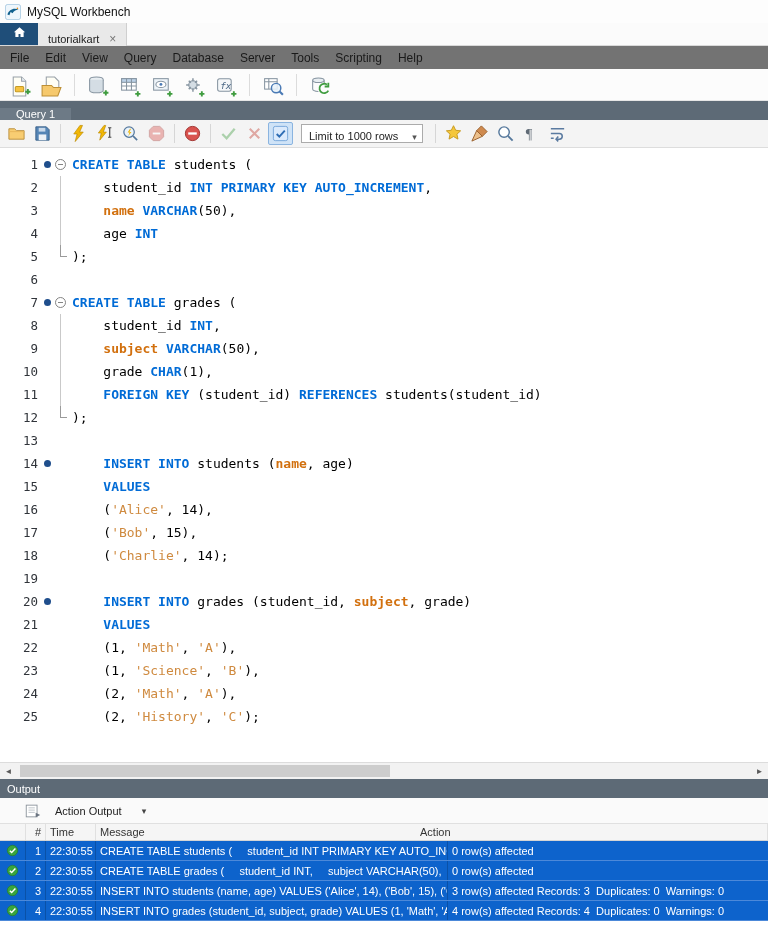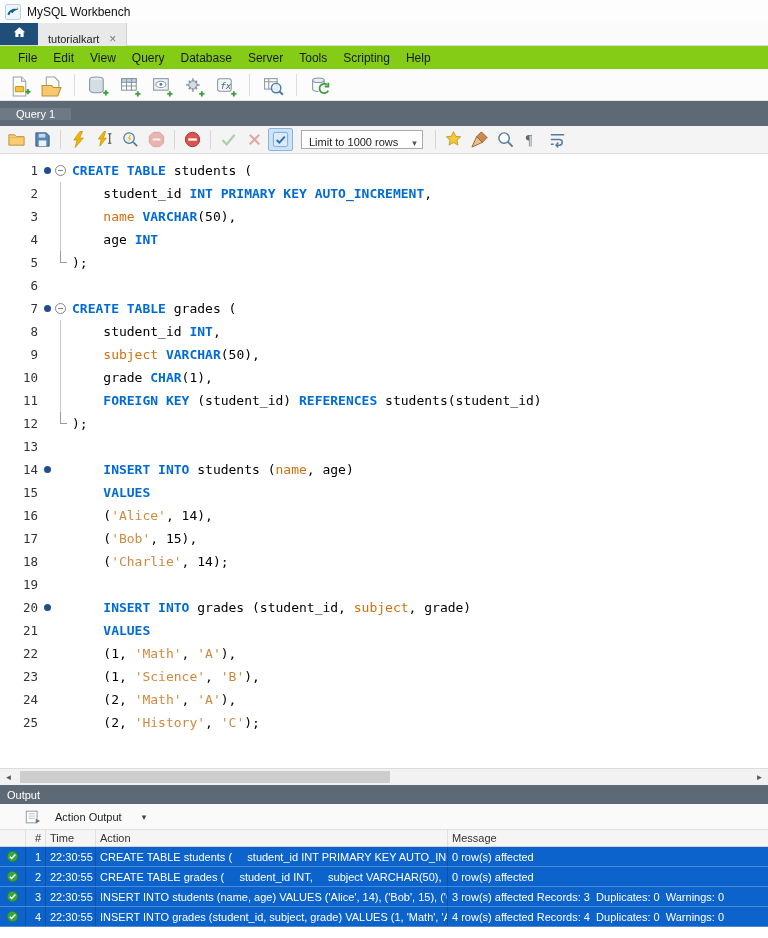--- a/index.html
+++ b/index.html
@@ -12,31 +12,31 @@
   .app-icon svg{display:block;width:16px;height:16px}
 
   
   .tabstrip{height:23px;flex:none;display:flex;align-items:stretch;background:#fbfbfb;border-bottom:1px solid #d9d9d9}
   .home-btn{width:38px;flex:none;background:var(--home_navy);display:flex;align-items:center;justify-content:center;cursor:pointer}
   .home-btn svg{width:15px;height:15px}
   .conn-tab{display:flex;align-items:center;gap:10px;padding:16px 10px;background:#e9e9e9;border-right:1px solid #cfcfcf;font-size:11px;color:#222}
   .tab-close{color:#777;font-size:12px;cursor:pointer}
 
   
-  .menubar{height:23px;flex:none;display:flex;align-items:flex-start;background:#84cc16;font-size:12px;color:#1a1a1a;padding-left:10px}
+  .menubar{height:23px;flex:none;display:flex;align-items:flex-start;background:#737373;font-size:12px;color:#1a1a1a;padding-left:2px}
   .menu-item{padding:0 8px;height:100%;display:flex;align-items:center;cursor:pointer}
 
   
   .toolbar-main{height:32px;flex:none;display:flex;align-items:center;background:#fcfcfc;border-bottom:1px solid #e6e6e6;padding:0 4px;gap:2px}
   .tbtn{border:1px solid transparent;background:transparent;width:30px;height:28px;display:flex;align-items:flex-end;justify-content:center;cursor:pointer}
   .tbtn svg{width:23px;height:23px;display:block}
   .tsep{width:1px;height:22px;background:#dcdcdc;margin:0 6px;flex:none}
 
   
-  .querystrip{height:25px;flex:none;background:var(--panel_slate);display:flex;align-items:center}
+  .querystrip{height:19px;flex:none;background:var(--panel_slate);display:flex;align-items:flex-end}
   .query-tab{padding:0 16px;background:#6d7a86;color:#fff;font-size:11px;display:flex;align-items:center;cursor:pointer}
 
   
   .ed-toolbar{height:28px;flex:none;display:flex;align-items:center;background:#f4f4f4;border-bottom:1px solid #ddd;padding:0 4px;gap:1px}
   .ebtn{border:1px solid transparent;background:transparent;width:25px;height:23px;display:flex;align-items:center;justify-content:center;cursor:pointer}
   .ebtn svg{width:19px;height:19px;display:block}
   .ebtn.disabled{opacity:.4}
   .ebtn.active{background:#cfe3f7;border:1px solid #8ab4e0;border-radius:2px}
   .esep{width:1px;height:19px;background:#d6d6d6;margin:0 4px;flex:none}
   .limit{height:19px;border:1px solid #ababab;background:#fff;font-size:11px;color:#222;display:flex;align-items:flex-end;gap:14px;padding:0 5px 0 7px;margin:8px 7px;cursor:pointer}
@@ -46,21 +46,21 @@
   .editor{height:614px;flex:none;background:#fff;font-family:"DejaVu Sans Mono",monospace;font-size:13px;overflow:hidden;padding-top:5px;position:relative}
   .ed-line{height:23px;display:flex;align-items:center}
   .ln{width:38px;flex:none;text-align:right;color:#30343a;font-size:12.5px}
   .mk{width:34px;flex:none;height:100%;position:relative}
   .stmt-dot{position:absolute;left:6px;top:8px;width:7px;height:7px;border-radius:50%;background:#1f4e8c}
   .fold-open{position:absolute;left:17px;top:6px;width:11px;height:11px;border:1px solid #848484;border-radius:50%;background-color:#fff;background-image:linear-gradient(#848484,#848484);background-size:5px 1px;background-position:center;background-repeat:no-repeat}
   .fold-line{position:absolute;left:22px;top:0;bottom:0;width:1px;background:#c9c9c9}
   .fold-end{position:absolute;left:22px;top:0;height:12px;width:7px;border-left:1px solid #9a9a9a;border-bottom:1px solid #9a9a9a}
   .code{white-space:pre;color:#000}
   .tk-k{color:var(--keyword_blue);font-weight:bold}
-  .tk-o{color:var(--identifier_orange);font-weight:normal}
+  .tk-o{color:var(--identifier_orange);font-weight:bold}
   .tk-s{color:var(--string_orange)}
 
   
   .hscroll{height:17px;flex:none;background:#f2f2f2;border-top:1px solid #dcdcdc;display:flex;align-items:center}
   .arr{width:17px;flex:none;text-align:center;font-size:8px;color:#5a5a5a;cursor:pointer}
   .htrack{flex:1;height:17px;position:relative}
   .hthumb{position:absolute;left:3px;top:2px;height:12px;width:370px;background:#cdcdcd;cursor:pointer}
 
   
   .out-header{height:19px;flex:none;background:var(--panel_slate);color:#fff;font-size:11px;display:flex;align-items:center;padding-left:7px}
@@ -482,22 +482,22 @@
     <div class="out-select">
       <span>Action Output</span>
       <span class="caret">▾</span>
     </div>
   </div>
 
   <div class="grid-header" id="grid-header">
       <div class="gh-cell c-check"></div>
       <div class="gh-cell c-num">#</div>
       <div class="gh-cell c-time">Time</div>
+      <div class="gh-cell c-msg">Message</div>
       <div class="gh-cell c-action">Action</div>
-      <div class="gh-cell c-msg">Message</div>
     </div>
   <div id="grid-rows">
       <div class="grid-row">
         <div class="gr-cell c-check"><svg viewBox="0 0 20 20">
             <circle cx="10" cy="10" r="8" fill="#3aa53f" stroke="#237a28"></circle>
             <path d="M6 10.5l2.7 2.7L14.5 7" fill="none" stroke="#fff" stroke-width="2.2"></path>
           </svg></div>
         <div class="gr-cell c-num">1</div>
         <div class="gr-cell c-time">22:30:55</div>
         <div class="gr-cell c-action">CREATE TABLE students (     student_id INT PRIMARY KEY AUTO_INC...</div>

